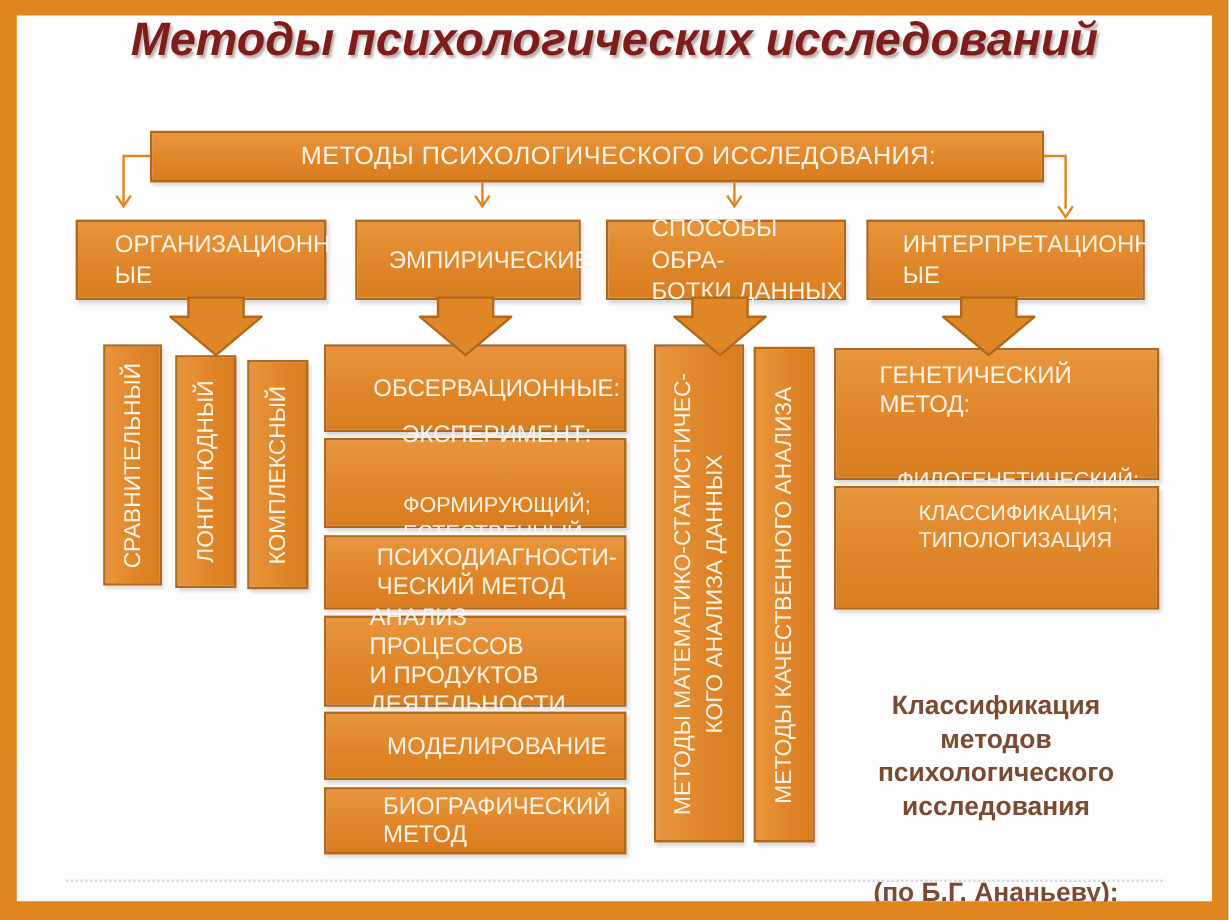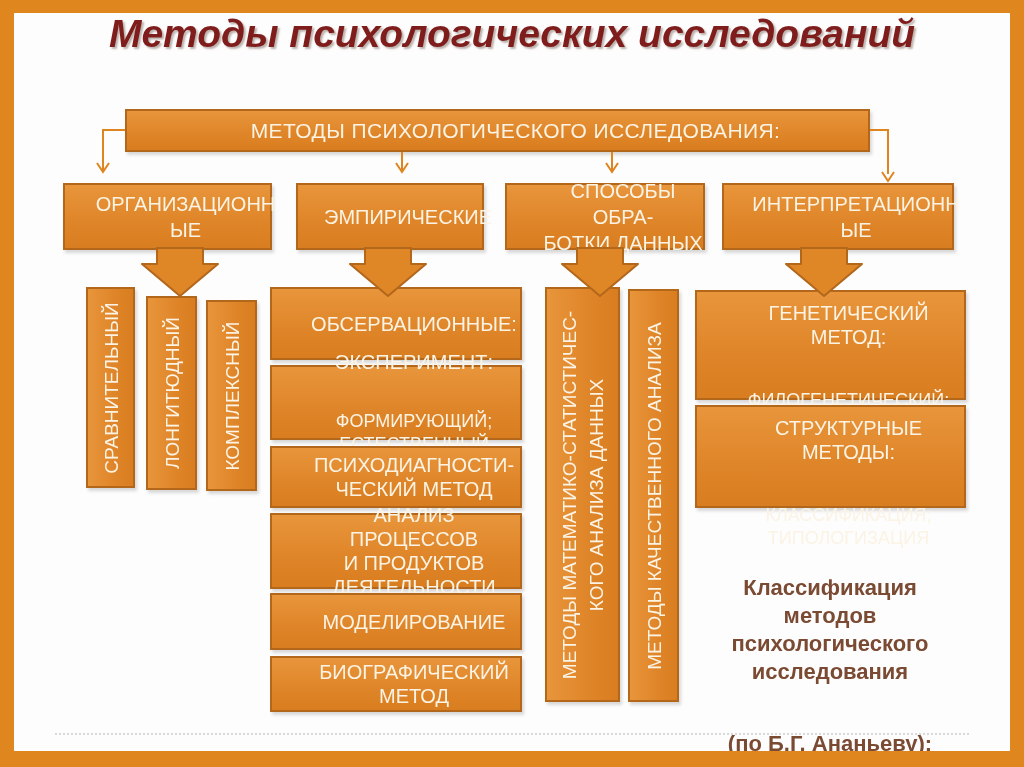--- a/index.html
+++ b/index.html
@@ -7,21 +7,21 @@
          font-family:"Liberation Sans", sans-serif;}
   .frame{position:absolute;inset:0;border:14px solid #E0861F;border-top-width:13px;
          border-bottom-width:16px;pointer-events:none;z-index:9;}
   .title{position:absolute;left:0;top:12px;width:1024px;text-align:center;
          font-style:italic;font-weight:bold;font-size:39px;color:#7f1d1d;
          letter-spacing:0px;text-shadow:2px 2px 2px rgba(70,40,25,.35);}
   .box{position:absolute;box-sizing:border-box;
        background:linear-gradient(180deg,#e8953b 0%,#e0862a 55%,#d87e20 100%);
        border:2px solid #b2671b;color:#fbf3e4;
        display:flex;flex-direction:column;align-items:center;justify-content:center;
-       text-align:center;white-space:pre-line;
+       white-space:pre-line;
        box-shadow:2px 3px 3px rgba(0,0,0,.15);z-index:2;padding-left:36px;}
   .root{font-size:21px;letter-spacing:.4px;}
   .branch{font-size:20px;line-height:26px;}
   .heading{font-size:20px;line-height:24px;white-space:pre-line;}
   .sub{font-size:18px;line-height:23px;white-space:pre-line;}
   .topalign{justify-content:flex-start;padding-top:9px;gap:40px;}
   .vbox{position:absolute;box-sizing:border-box;
         background:linear-gradient(90deg,#e8953b 0%,#e0862a 55%,#d87e20 100%);
         border:2px solid #b2671b;box-shadow:2px 3px 3px rgba(0,0,0,.15);z-index:2;}
   .vtext{position:absolute;left:50%;top:50%;transform:translate(-50%,-50%) rotate(-90deg);
@@ -103,21 +103,20 @@
   <div class="vbox" style="left:628px;top:289px;width:51px;height:413px;">
     <div class="vtext" style="width:400px;">МЕТОДЫ КАЧЕСТВЕННОГО АНАЛИЗА</div>
   </div>
 
   <div class="box topalign" style="left:695px;top:290px;width:271px;height:110px;">
     <span class="heading">ГЕНЕТИЧЕСКИЙ МЕТОД:</span>
     <span class="sub">ФИЛОГЕНЕТИЧЕСКИЙ;
 ОНТОГЕНЕТИЧЕСКИЙ</span>
   </div>
   <div class="box topalign" style="left:695px;top:405px;width:271px;height:103px;">
-    <span class="heading">СТРУКТУРНЫЕ МЕТОДЫ:</span>
     <span class="sub">КЛАССИФИКАЦИЯ;
 ТИПОЛОГИЗАЦИЯ</span>
   </div>
 
   <div class="caption">
     <div>Классификация
 методов
 психологического
 исследования</div>
     <div class="cap2">(по Б.Г. Ананьеву):</div>

